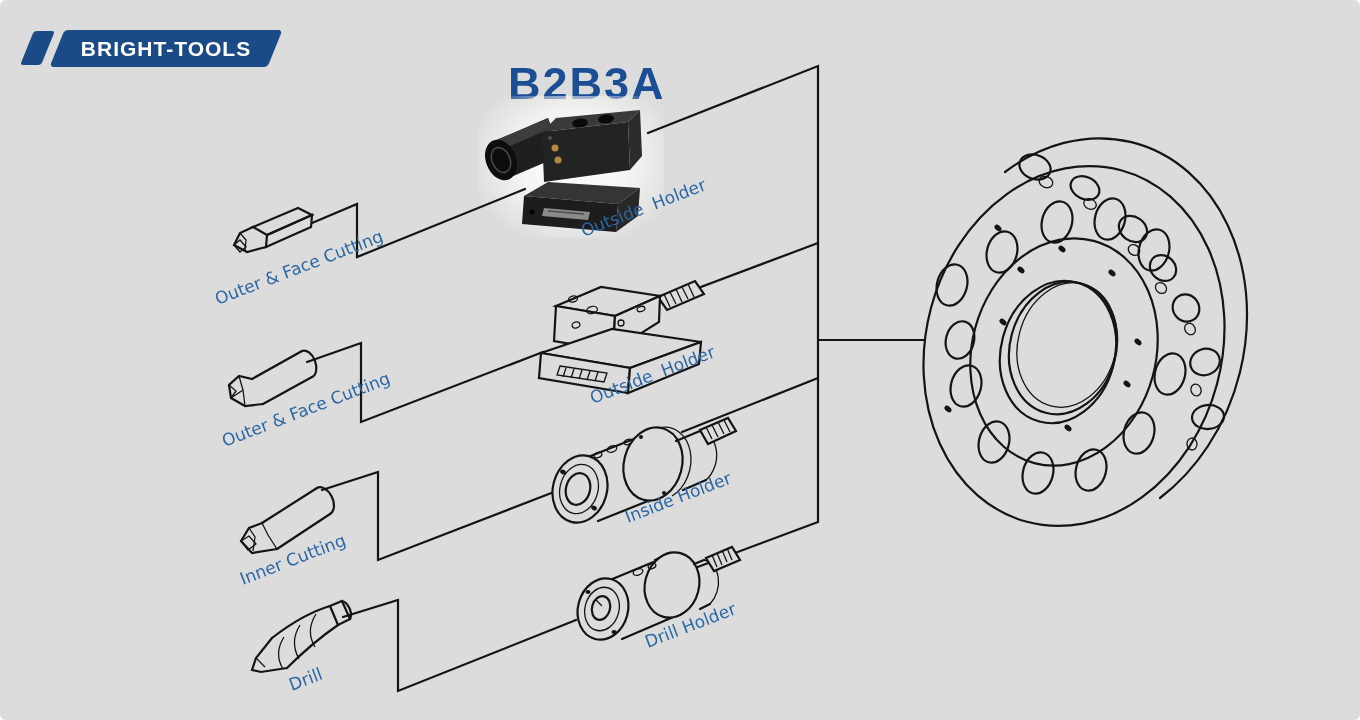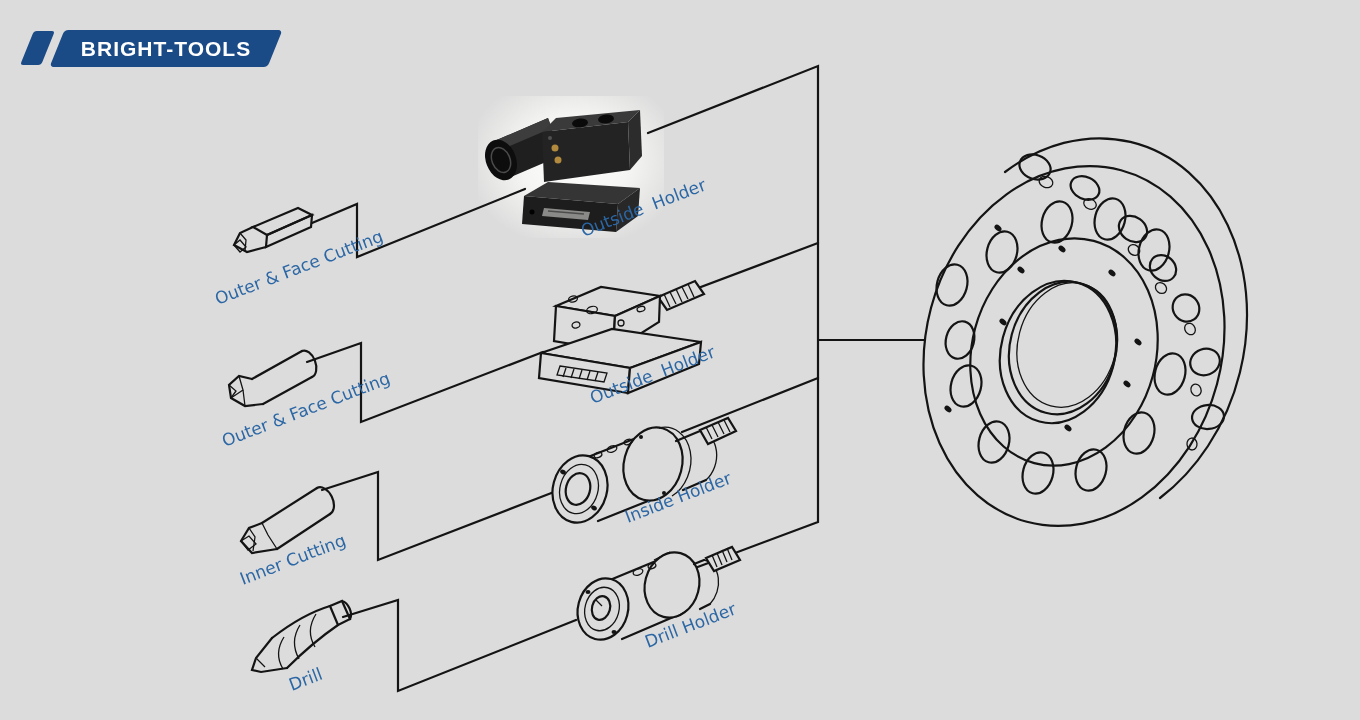--- a/index.html
+++ b/index.html
@@ -1,17 +1,17 @@
 <!DOCTYPE html>
 <html><head>
 <meta charset="utf-8">
 <style>
   html,body{margin:0;padding:0;}
   body{font-family:"Liberation Sans", sans-serif;}
-  .stage{position:relative;width:1360px;height:720px;background:#dcdcdc;overflow:hidden;}
+  .stage{position:relative;width:1360px;height:720px;background:#dcdcdc;overflow:hidden;border-radius:6px;}
 
   
   .logo{position:absolute;left:25px;top:30px;width:250px;height:38px;}
   .logo-stripe{position:absolute;left:2px;top:1px;width:21px;height:34px;background:#1b4b87;transform:skewX(-22deg);border-radius:3px;}
   .logo-plate{position:absolute;left:32px;top:0px;width:218px;height:37px;background:#1b4b87;transform:skewX(-22deg);border-radius:4px;}
   .logo-text{position:absolute;left:32px;top:7px;width:218px;text-align:center;color:#ffffff;
              font-size:21px;font-weight:bold;letter-spacing:1px;font-family:"Liberation Sans",sans-serif;}
 
   
   .title{position:absolute;left:508px;top:58px;font-size:45px;font-weight:bold;color:#1c4e96;
@@ -37,20 +37,21 @@
 <body>
 
 <div class="stage">
 
   <div class="logo">
     <div class="logo-stripe"></div>
     <div class="logo-plate"></div>
     <div class="logo-text">BRIGHT-TOOLS</div>
   </div>
 
+  <div class="title">B2B3A</div>
 
   <div class="photo">
     <svg width="186" height="142" viewBox="0 0 186 142">
 
       <path d="M14,46 L70,22 L82,60 L26,84 Z" fill="#1f1f1f"></path>
       <path d="M14,46 L70,22 L74,32 L18,56 Z" fill="#3d3d3d"></path>
       <ellipse cx="23" cy="64" rx="15" ry="21" transform="rotate(-22 23 64)" fill="#0d0d0d"></ellipse>
       <ellipse cx="23" cy="64" rx="9" ry="13" transform="rotate(-22 23 64)" fill="none" stroke="#4a4a4a" stroke-width="1.5"></ellipse>
 
       <path d="M64,36 L78,22 L162,14 L150,26 Z" fill="#3a3a3a"></path>

